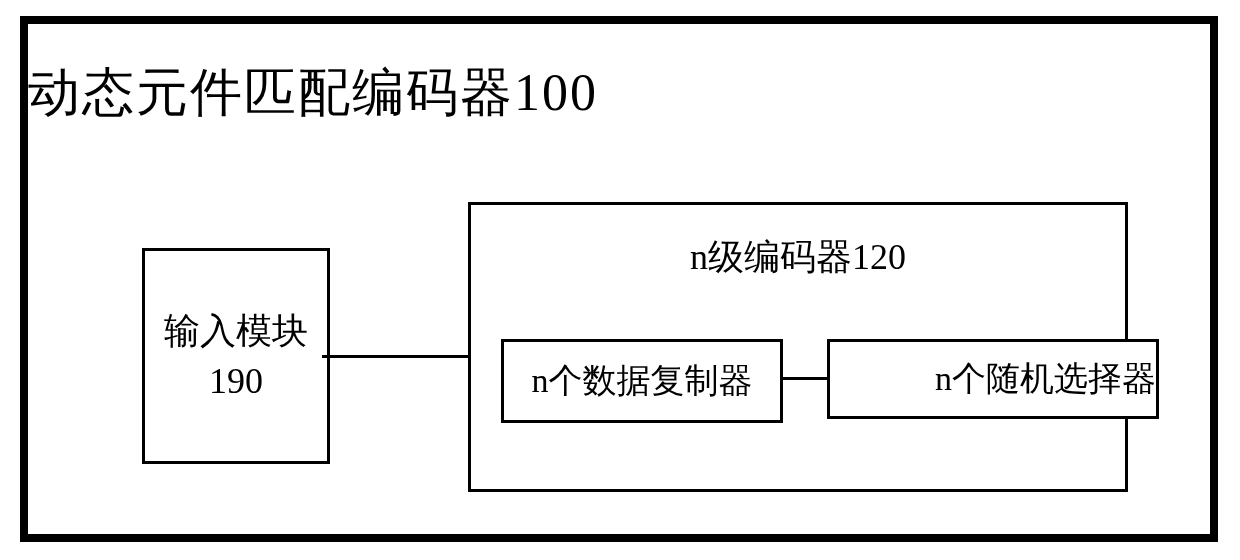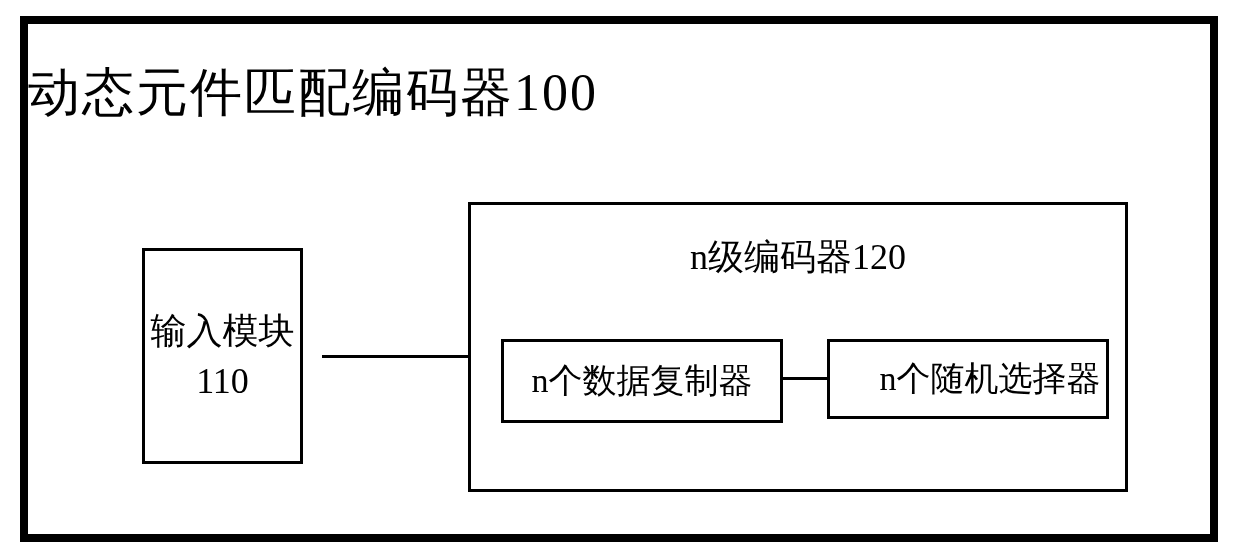--- a/index.html
+++ b/index.html
@@ -29,21 +29,21 @@
       left: 0;
       width: 100%;
       font-size: 52px;
       color: #000;
       letter-spacing: 2px;
     }
     .input-module {
       position: absolute;
       top: 224px;
       left: 114px;
-      width: 161px;
+      width: 188px;
       height: 216px;
       border: 3px solid #000;
       background: #fff;
       display: flex;
       flex-direction: column;
       align-items: center;
       justify-content: center;
       font-size: 36px;
       line-height: 1.4;
       text-align: center;
@@ -76,27 +76,27 @@
       background: #fff;
       display: flex;
       align-items: center;
       justify-content: center;
       font-size: 34px;
     }
     .random-selector {
       position: absolute;
       top: 134px;
       left: 356px;
-      width: 282px;
+      width: 332px;
       height: 80px;
       border: 3px solid #000;
       background: #fff;
       display: flex;
       align-items: center;
-      justify-content: center;
+      justify-content: flex-end;
       font-size: 34px;
       padding-left: 44px;
     }
     .connector-1 {
       position: absolute;
       top: 331px;
       left: 294px;
       width: 146px;
       height: 3px;
       background: #000;
@@ -111,21 +111,21 @@
     }
   </style>
 </head>
 <body>
 
 <div class="outer-frame">
   <div class="title">动态元件匹配编码器100</div>
 
   <div class="input-module">
     <span>输入模块</span>
-    <span>110</span>
+    <span>190</span>
   </div>
 
   <div class="connector-1"></div>
 
   <div class="encoder-box">
     <div class="encoder-title">n级编码器120</div>
     <div class="data-replicator">
       <span>n个数据复制器</span>
     </div>
     <div class="connector-2"></div>

